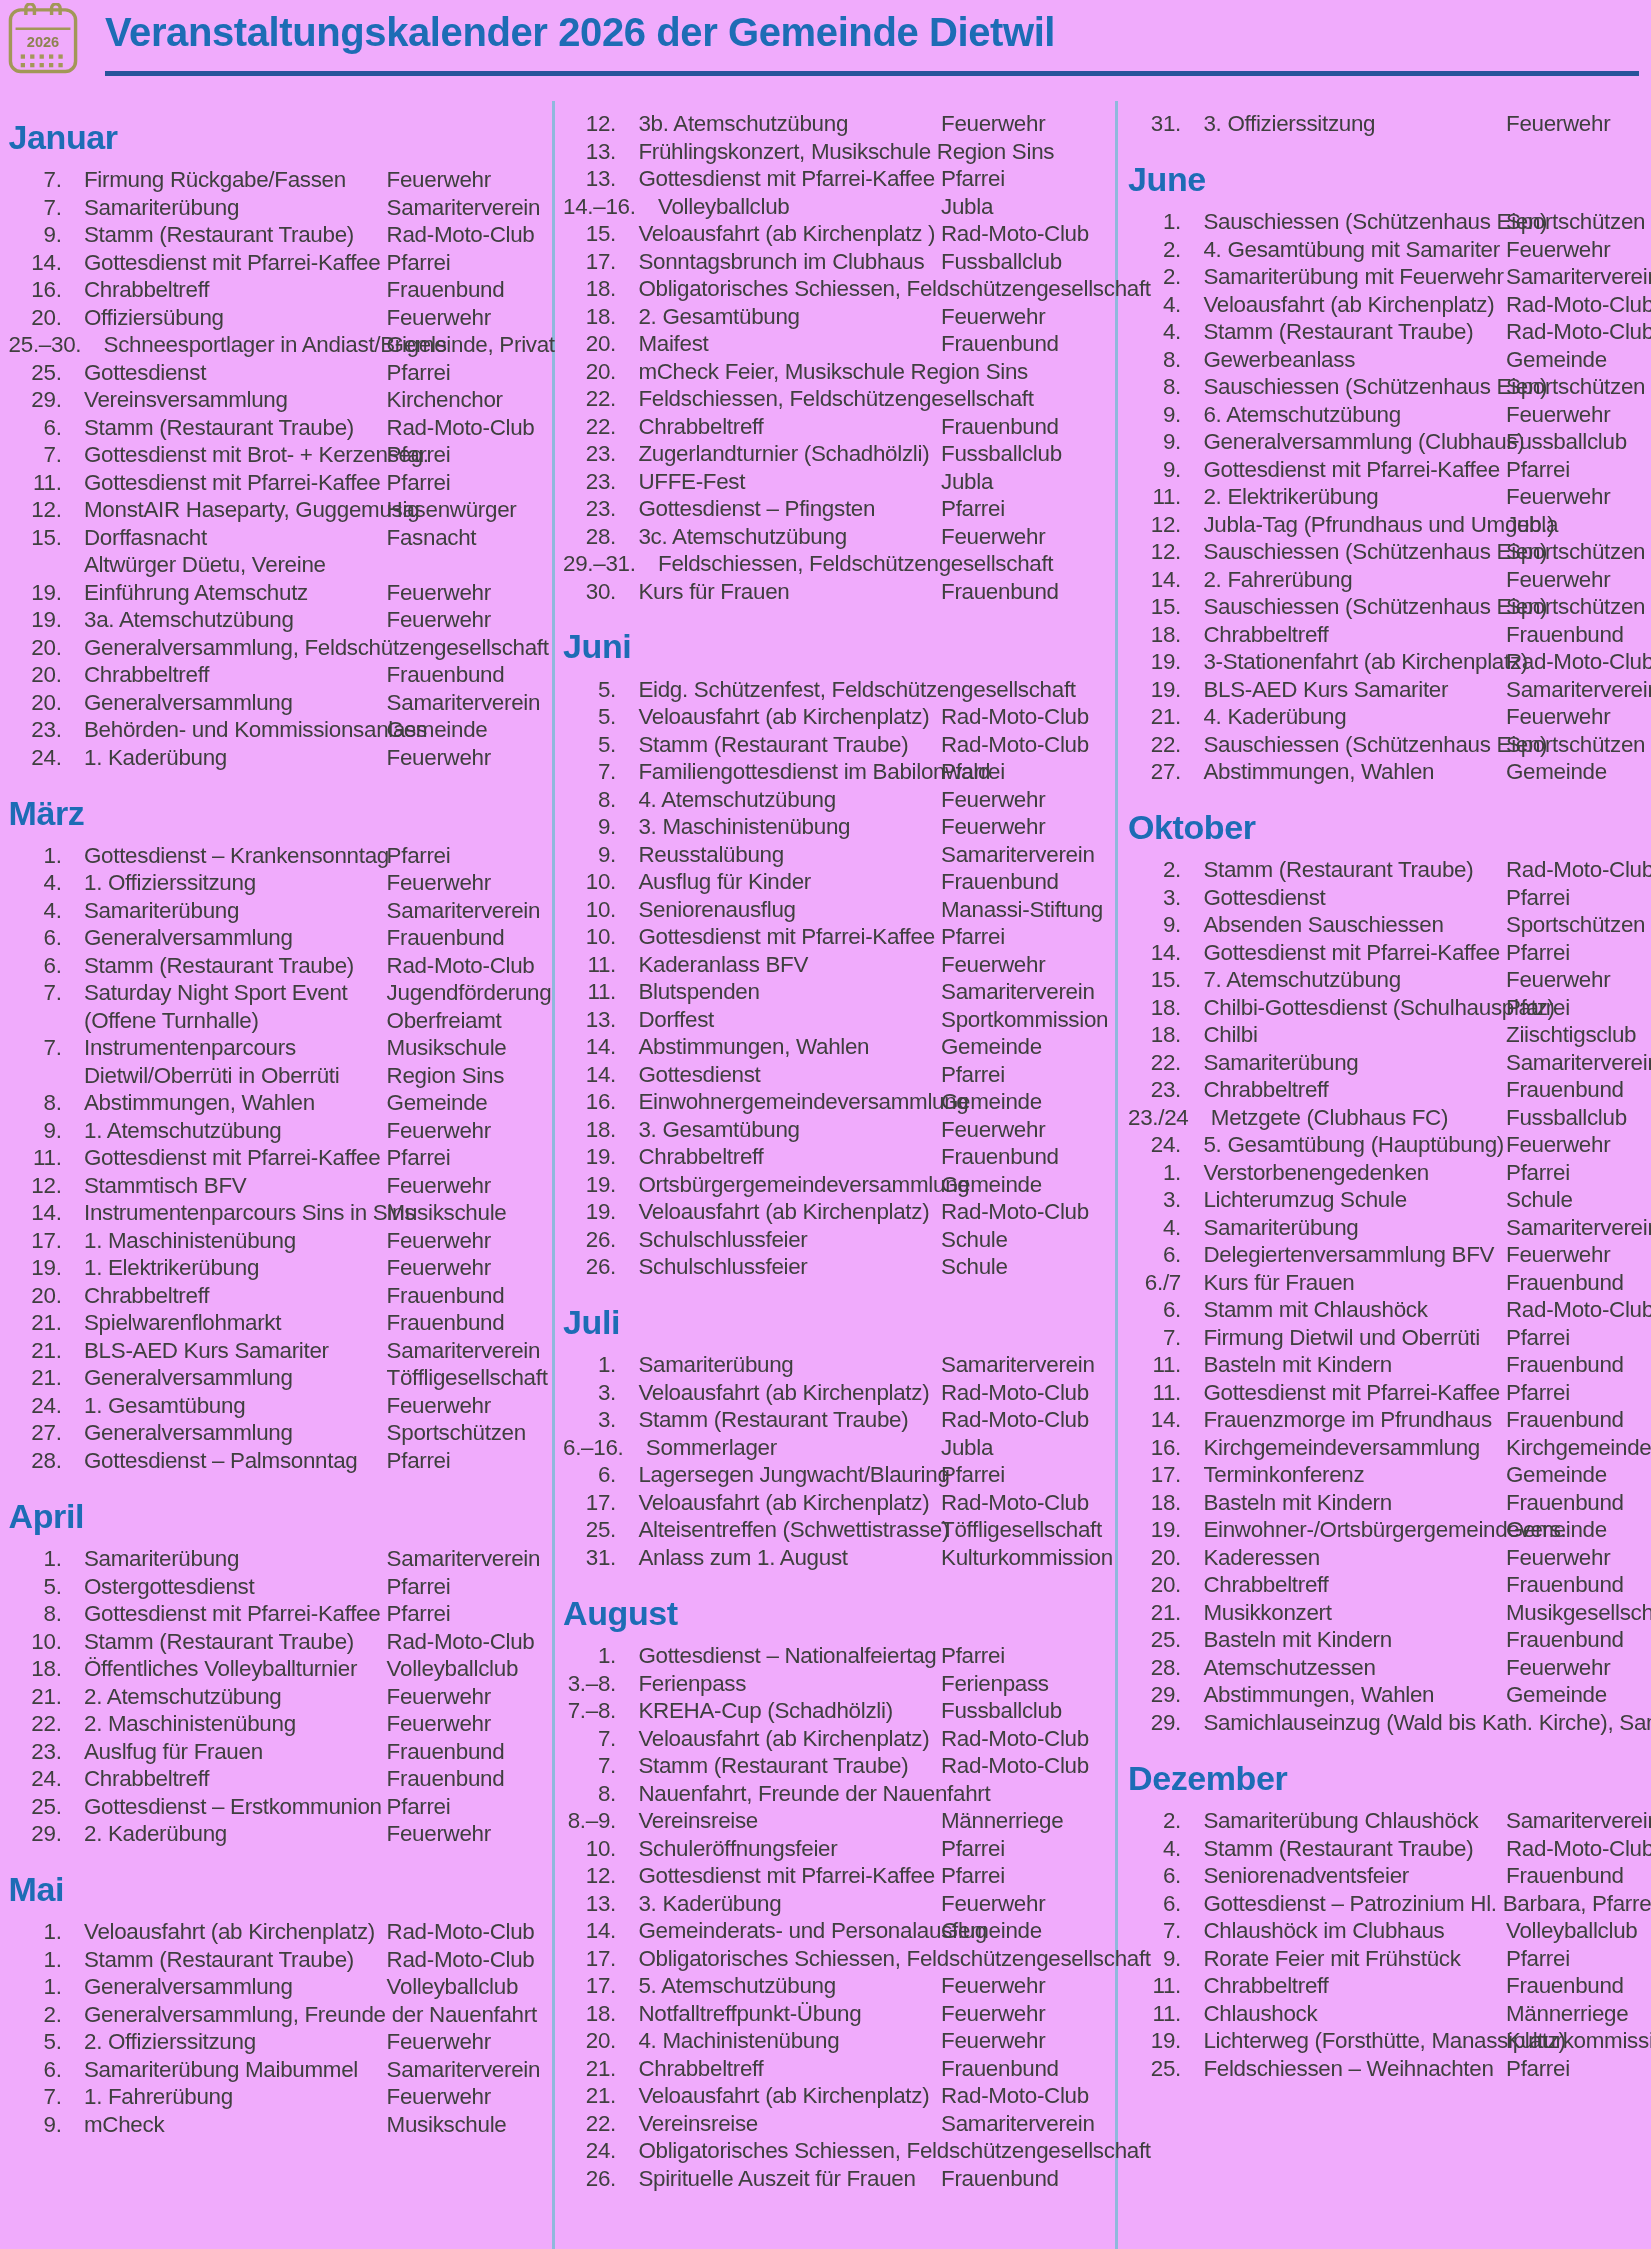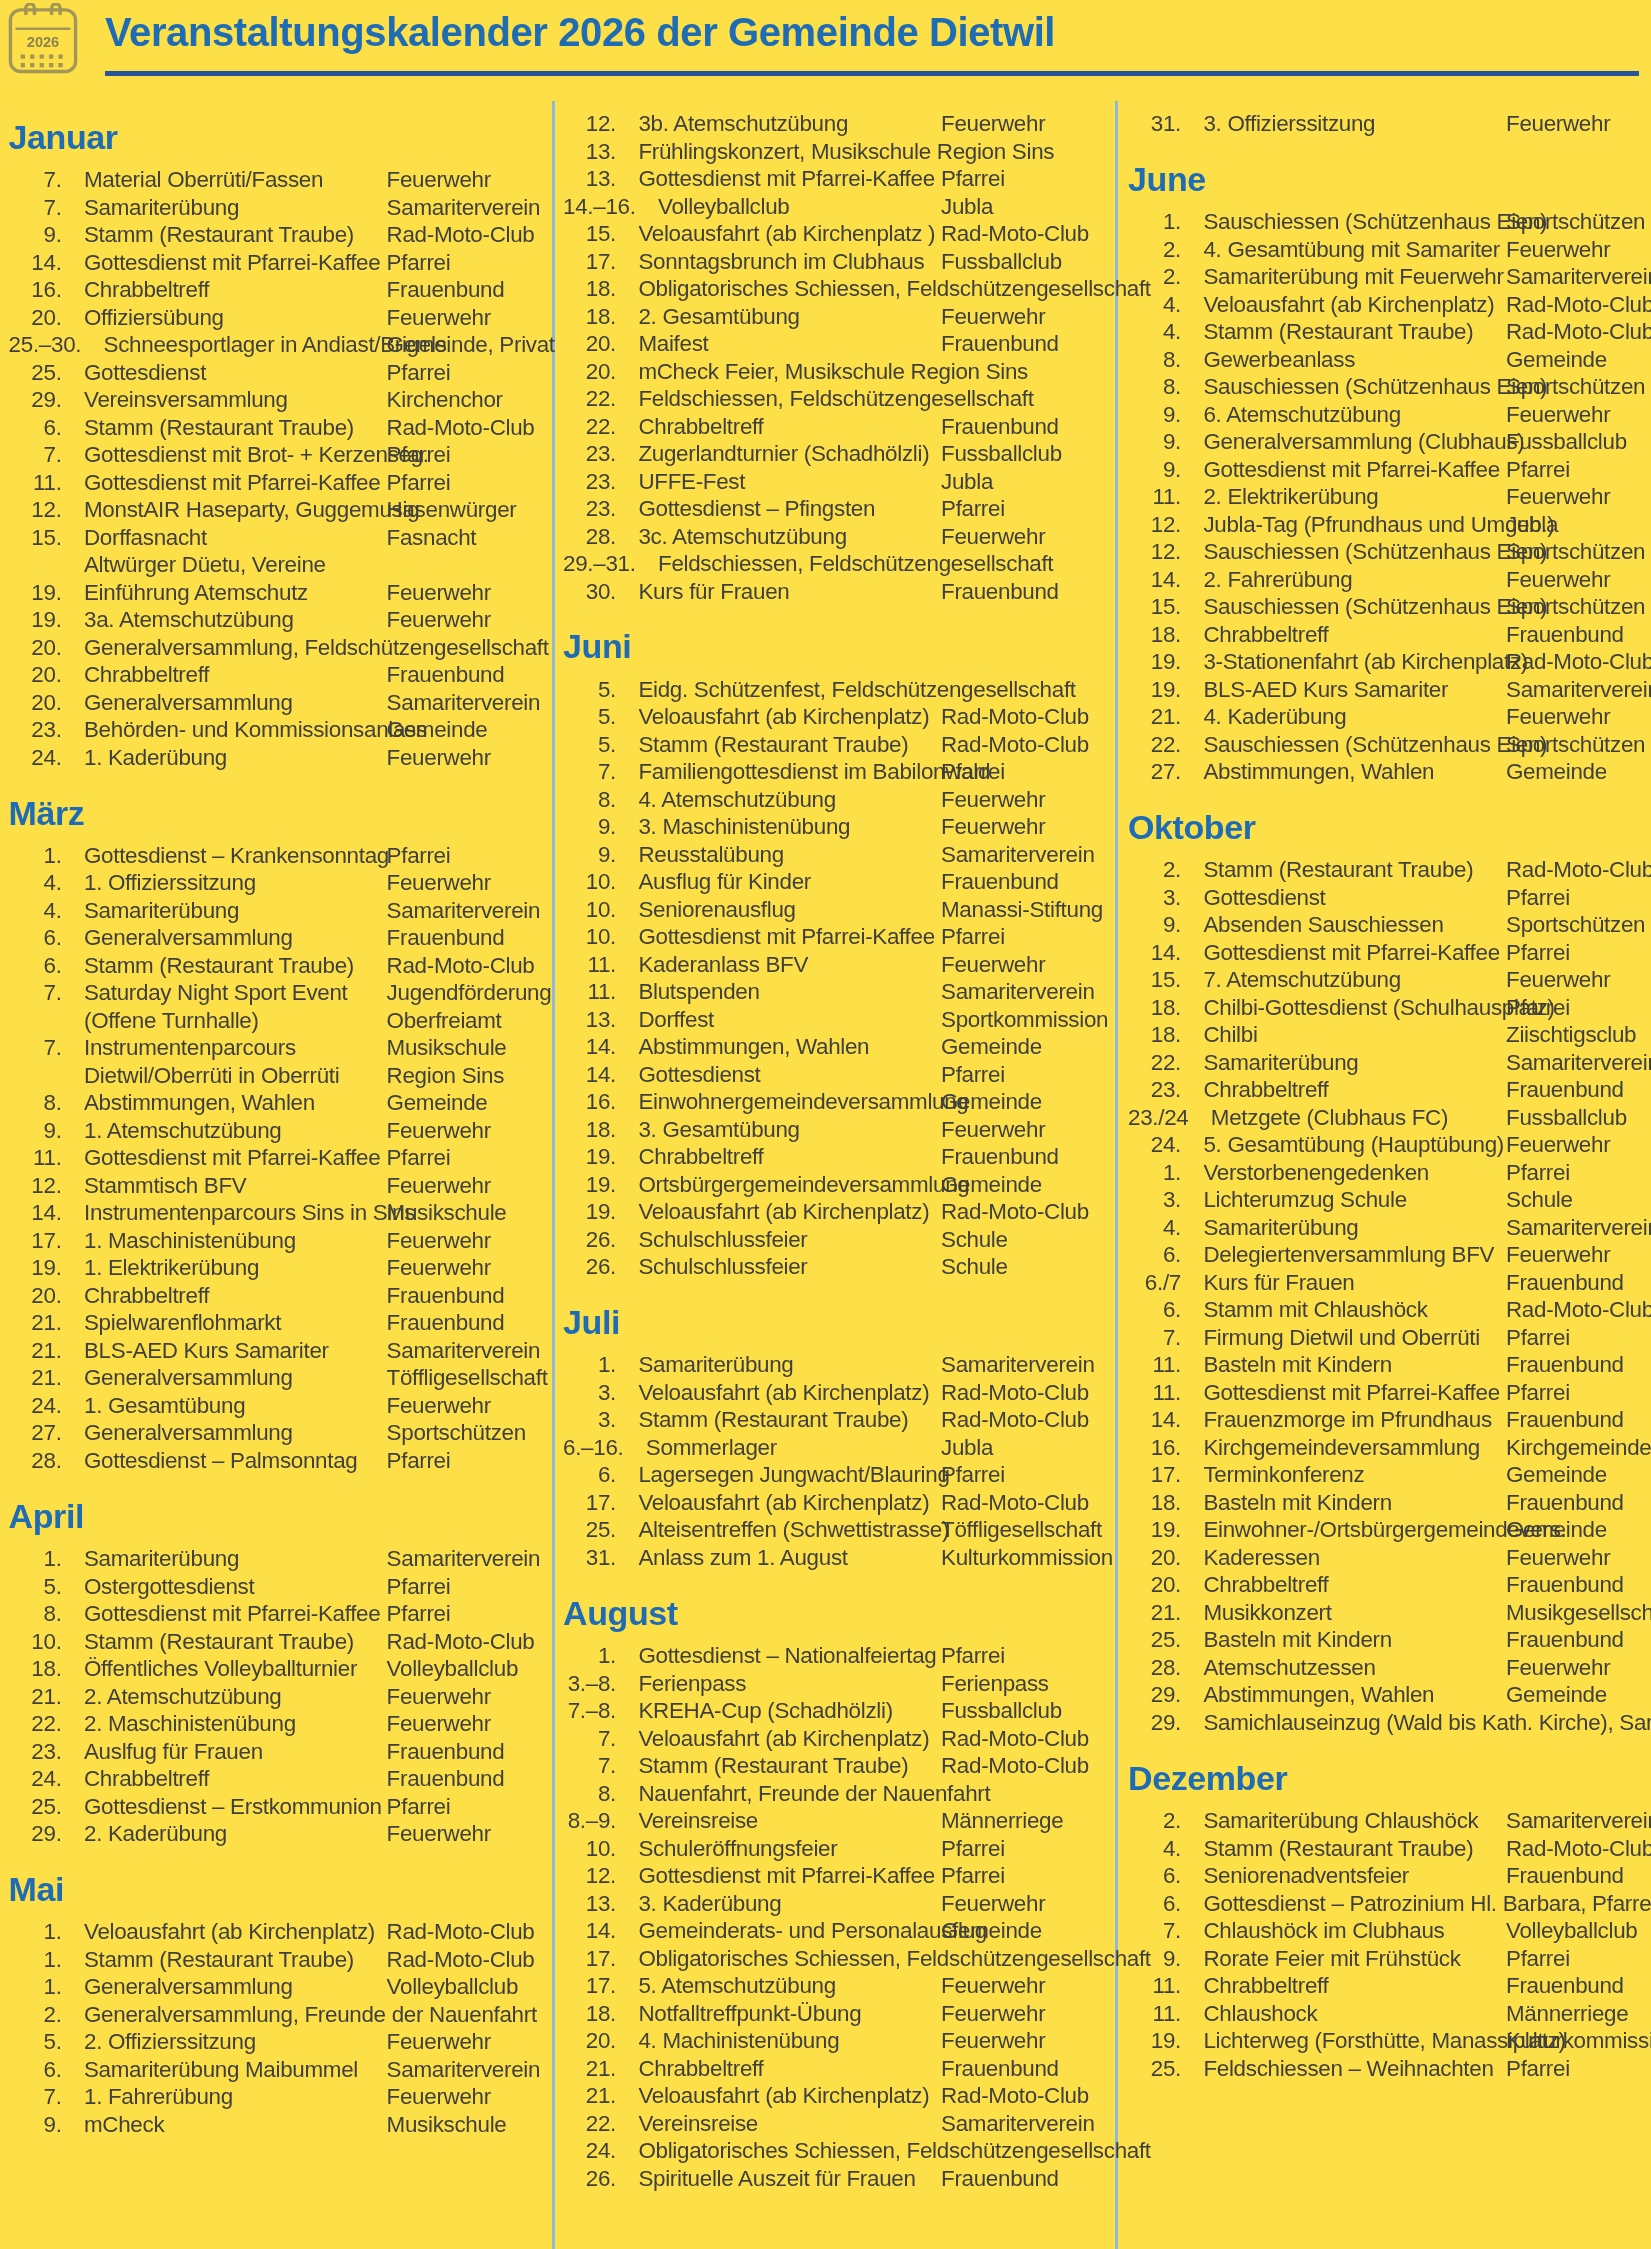--- a/index.html
+++ b/index.html
@@ -6,21 +6,21 @@
     --accent:#1d6cb5;
     --rule:#27549b;
     --divider:#8fb8dc;
     --text:#3f3f3f;
     --icon:#a29757;
   }
   html,body{margin:0;padding:0;background:#e8e8e8;}
   .page{
     position:relative;
     width:1651px;height:2250px;
-    background:#fde047;
+    background:#f0abfc;
     overflow:hidden;
     font-family:"Liberation Sans","DejaVu Sans",sans-serif;
     color:var(--text);
   }
   
   .header{position:absolute;top:0;left:0;right:0;height:86px;}
   .cal-icon{position:absolute;left:6.9px;top:3.4px;}
   .page-title{
     position:absolute;left:105px;top:10.3px;
     font-size:40px;font-weight:bold;color:var(--accent);
@@ -80,21 +80,21 @@
 
   <div class="divider divider-1"></div>
   <div class="divider divider-2"></div>
 
   <div id="columns">
       <div class="column col-0">
         <div class="section">
           <div class="month-header">Januar</div>
           <div class="row">
             <span class="day">7.</span>
-            <span class="txt">Material Oberrüti/Fassen</span>
+            <span class="txt">Firmung Rückgabe/Fassen</span>
             <span class="org">Feuerwehr</span>
           </div>
           <div class="row">
             <span class="day">7.</span>
             <span class="txt">Samariterübung</span>
             <span class="org">Samariterverein</span>
           </div>
           <div class="row">
             <span class="day">9.</span>
             <span class="txt">Stamm (Restaurant Traube)</span>

